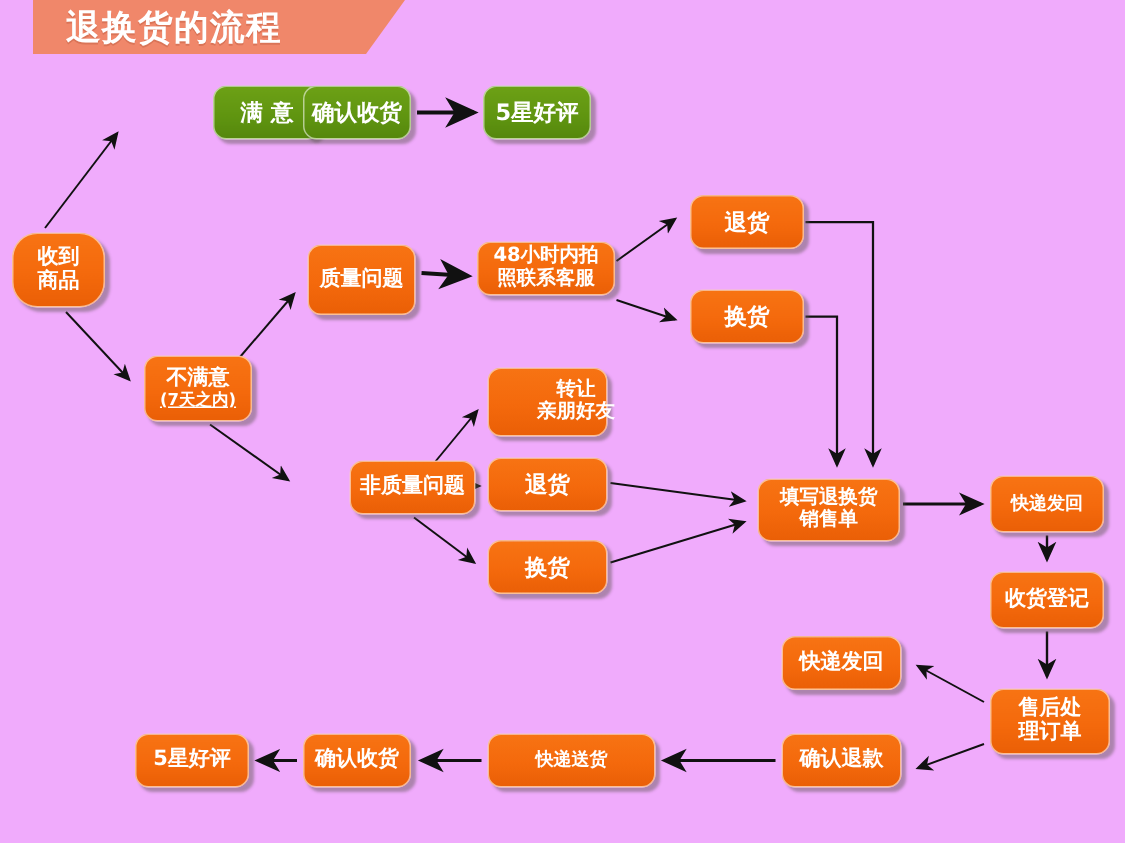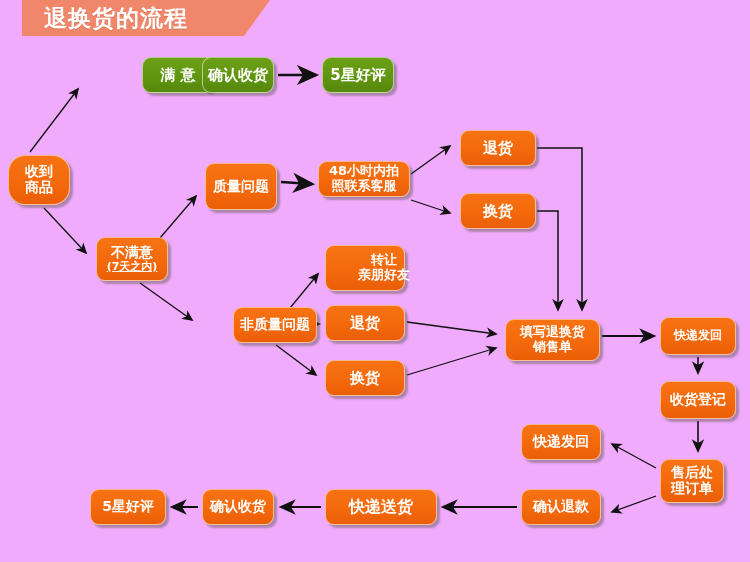--- a/index.html
+++ b/index.html
@@ -212,31 +212,31 @@
       <div class="node orange" style="left: 505px; top: 319px; width: 95px; height: 42px; font-size: 13px;">
         <span>填写退换货</span>
         <span class="line2">销售单</span>
       </div>
       <div class="node orange" style="left: 660px; top: 317px; width: 76px; height: 38px; font-size: 12px;">
         <span>快递发回</span>
       </div>
       <div class="node orange" style="left: 660px; top: 381px; width: 76px; height: 38px; font-size: 14px;">
         <span>收货登记</span>
       </div>
-      <div class="node orange" style="left: 660px; top: 459px; width: 64px; height: 44px; font-size: 14px;">
+      <div class="node orange" style="left: 660px; top: 459px; width: 80px; height: 44px; font-size: 14px;">
         <span>售后处</span>
         <span class="line2">理订单</span>
       </div>
       <div class="node orange" style="left: 521px; top: 424px; width: 80px; height: 36px; font-size: 14px;">
         <span>快递发回</span>
       </div>
       <div class="node orange" style="left: 521px; top: 489px; width: 80px; height: 36px; font-size: 14px;">
         <span>确认退款</span>
       </div>
-      <div class="node orange" style="left: 325px; top: 489px; width: 112px; height: 36px; font-size: 16px;">
+      <div class="node orange" style="left: 325px; top: 489px; width: 112px; height: 36px; font-size: 12px;">
         <span>快递送货</span>
       </div>
       <div class="node orange" style="left: 202px; top: 489px; width: 72px; height: 36px; font-size: 14px;">
         <span>确认收货</span>
       </div>
       <div class="node orange" style="left: 90px; top: 489px; width: 76px; height: 36px; font-size: 14px;">
         <span>5星好评</span>
       </div>
     </div>
 

